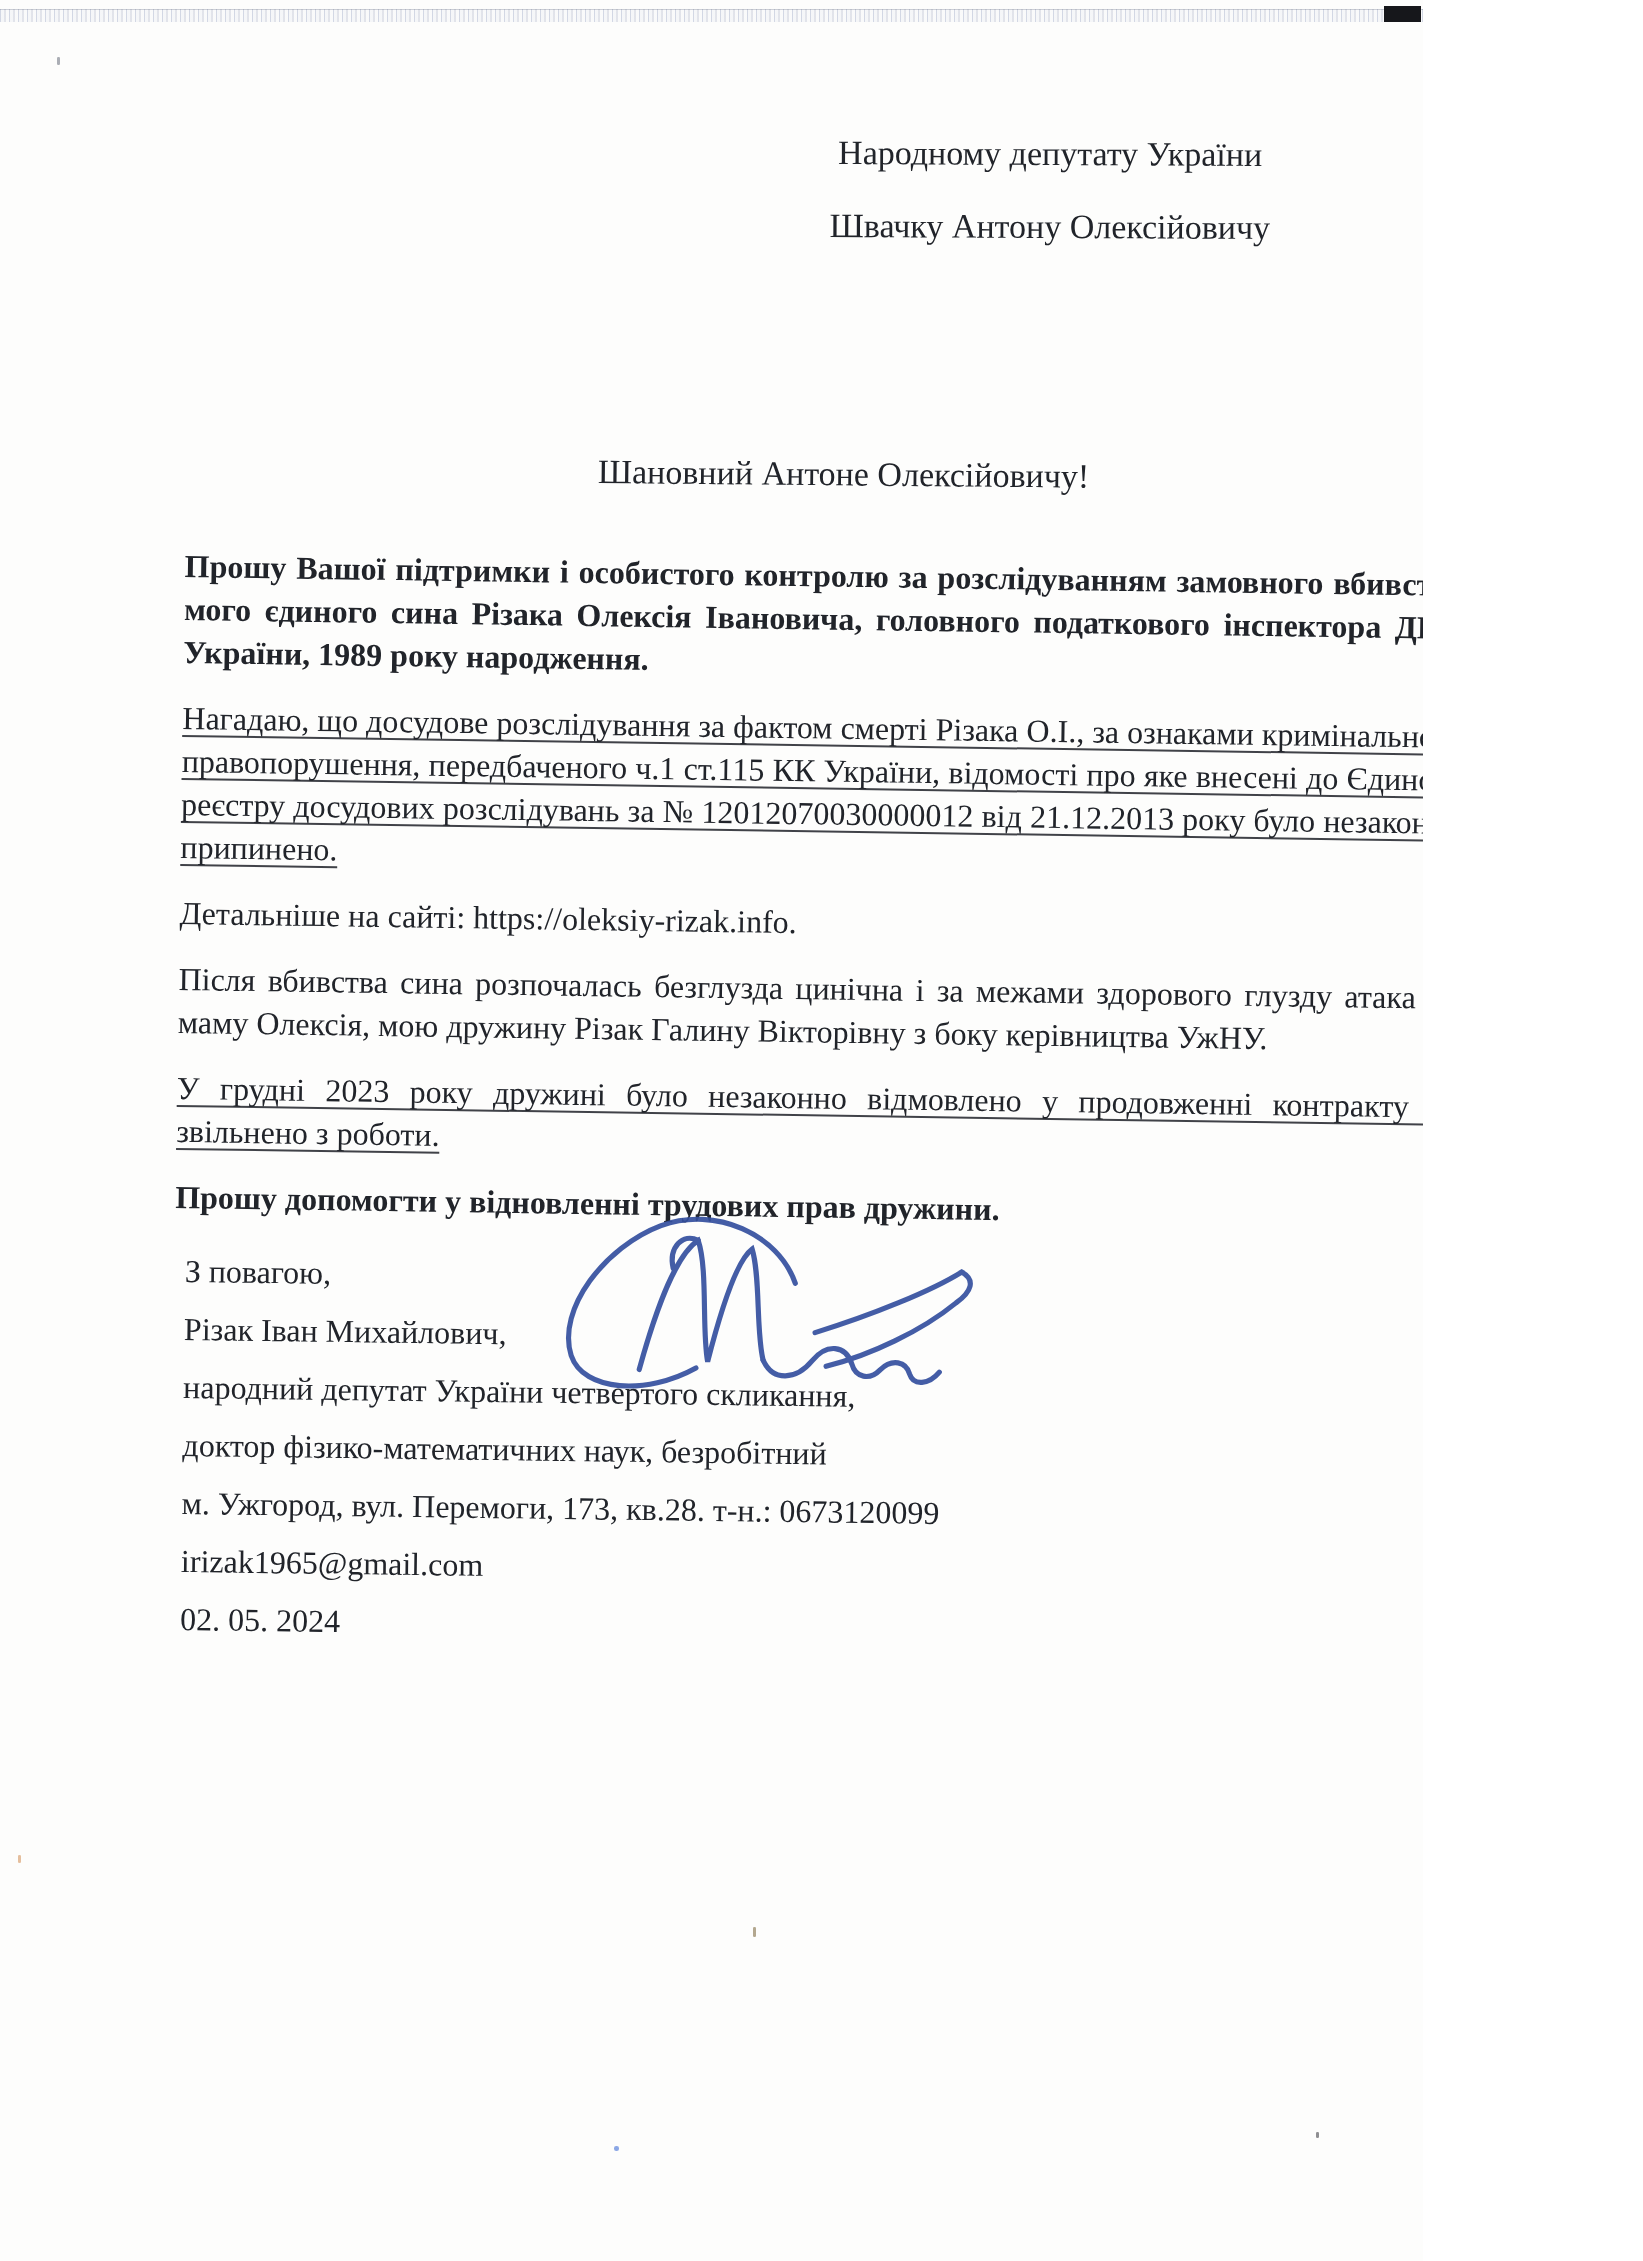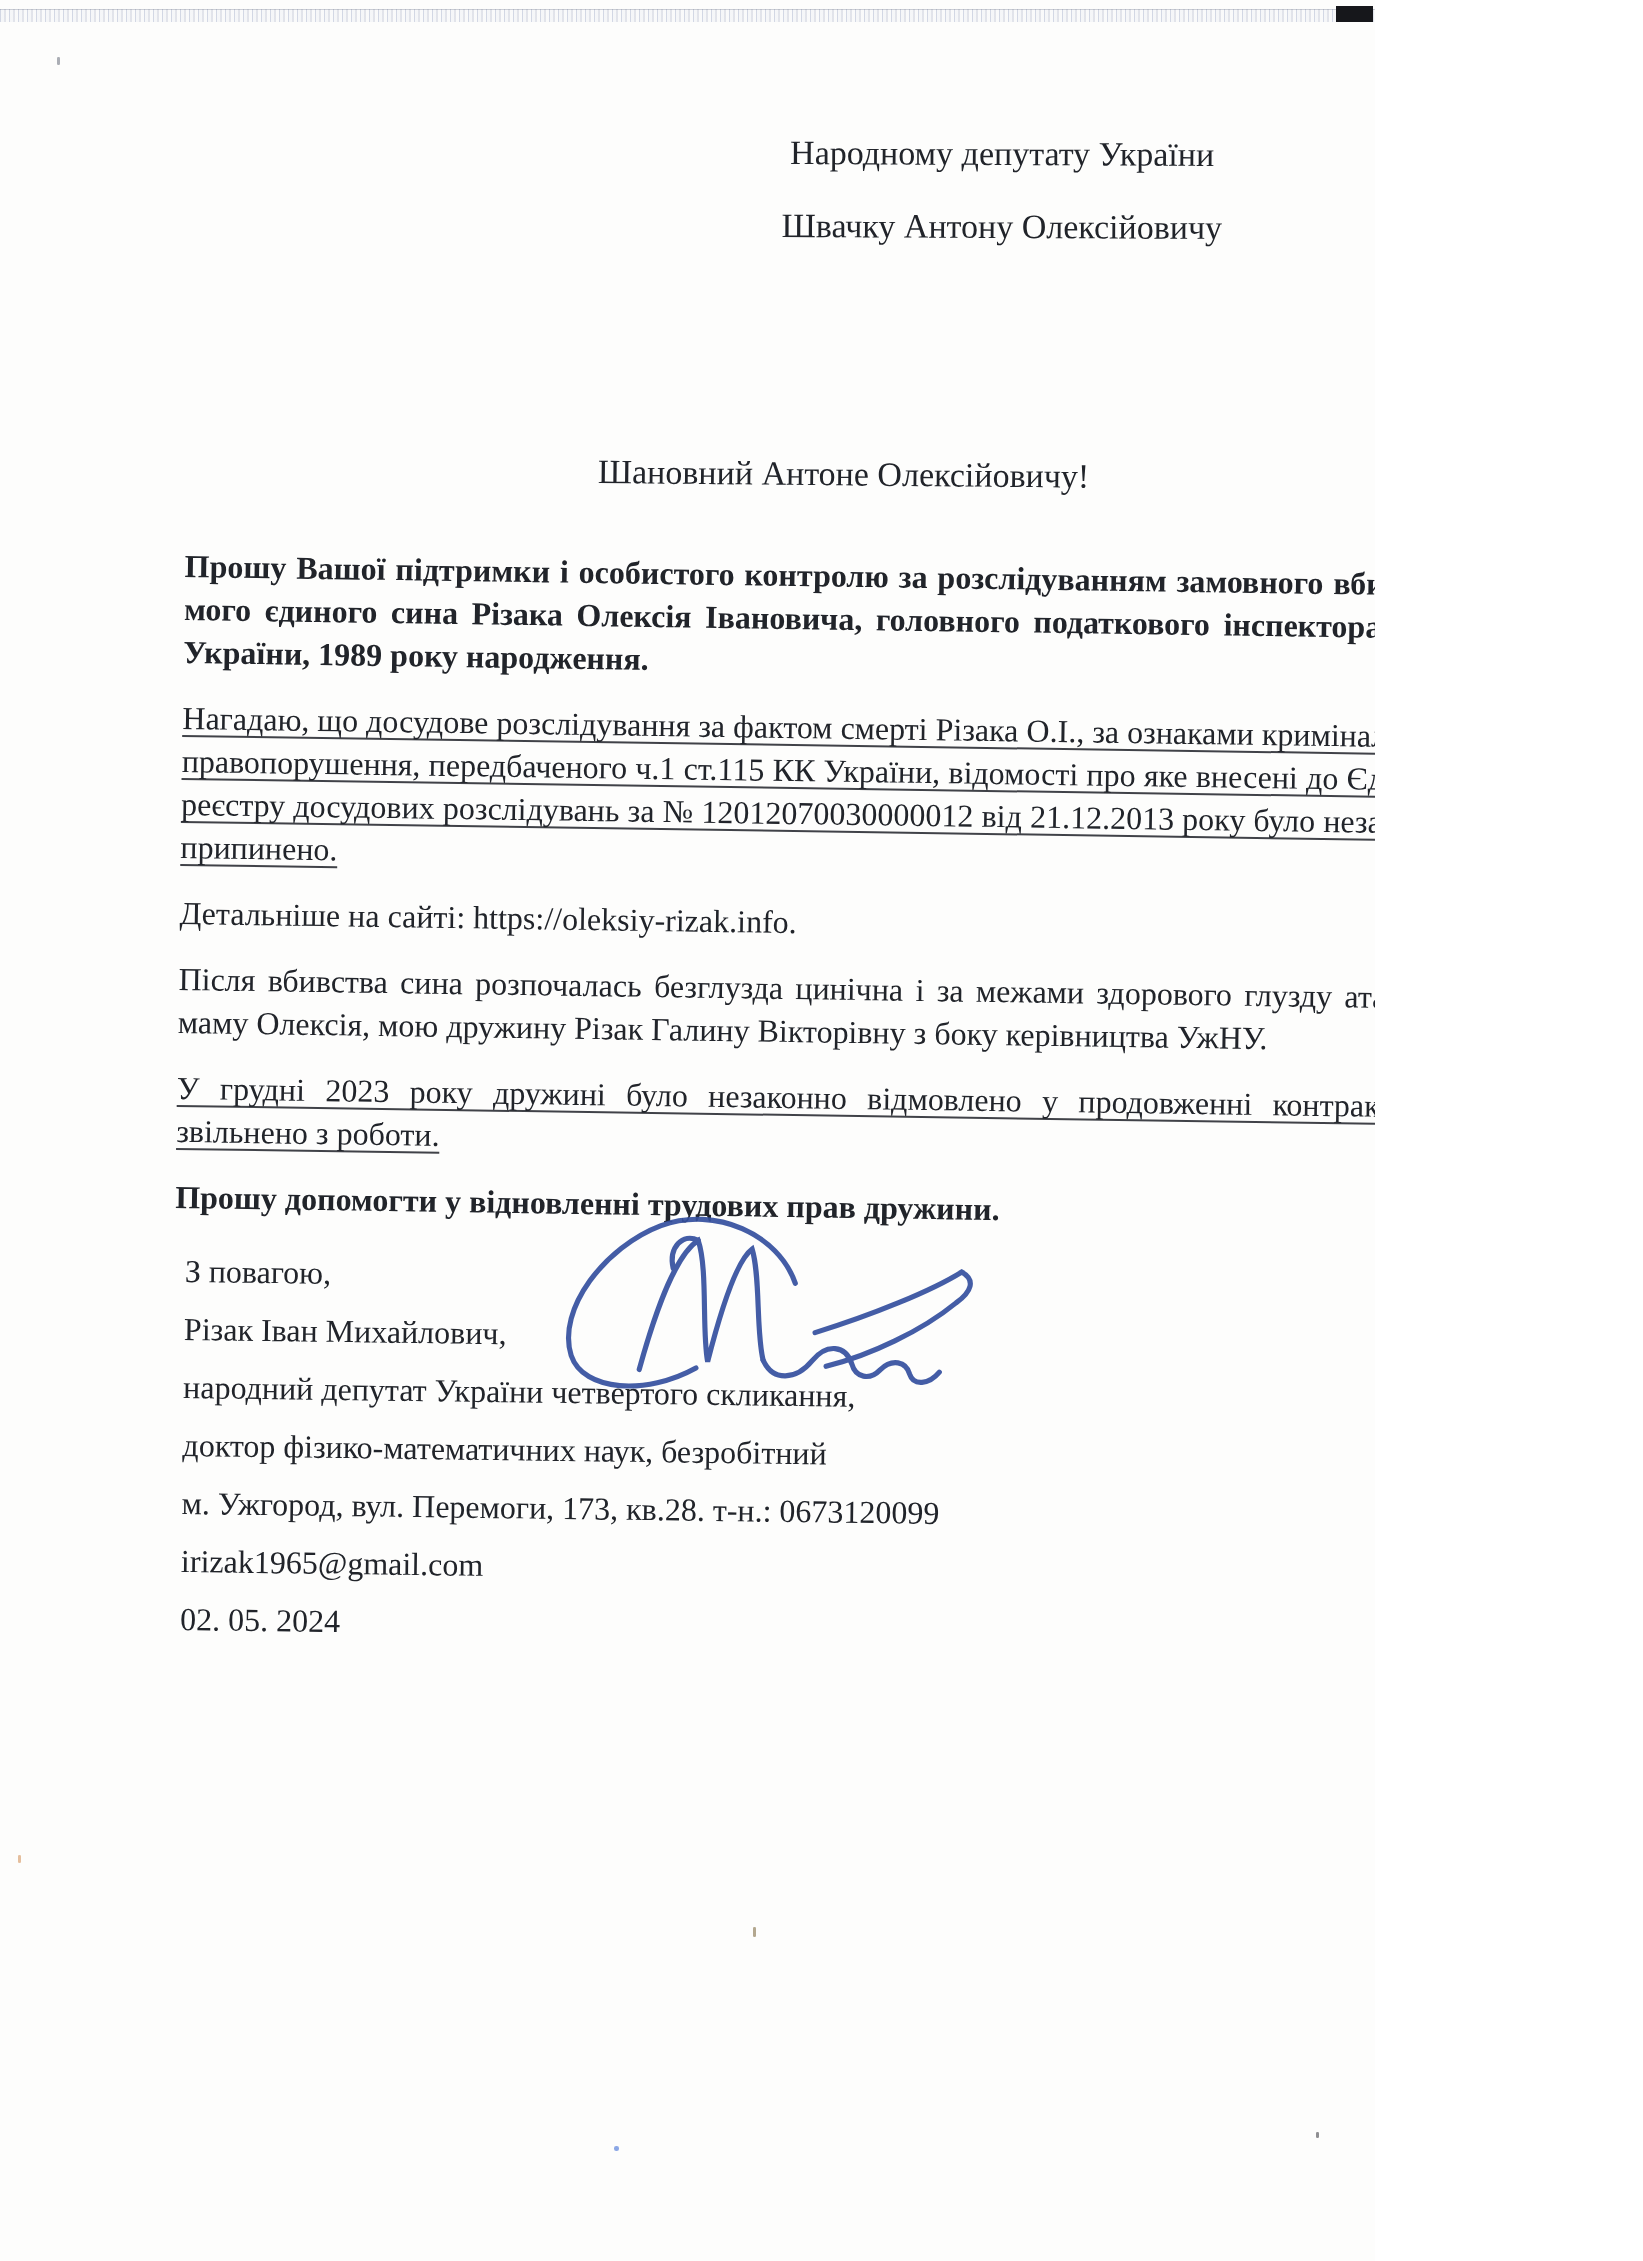--- a/index.html
+++ b/index.html
@@ -8,20 +8,21 @@
     background: #ffffff;
   }
   .page {
     position: relative;
     width: 1375px;
     height: 2261px;
     background: #fdfdfc;
     overflow: hidden;
     font-family: "Liberation Serif", "DejaVu Serif", serif;
     color: #21242a;
+    padding-left: 48px;
   }
 
   
   .scan-band {
     position: absolute;
     top: 9px; left: 0;
     width: 100%; height: 11.6px;
     background: repeating-linear-gradient(90deg,
       rgba(102,120,165,0.28) 0px 1.3px,
       rgba(190,200,225,0.12) 1.3px 3.9px,

